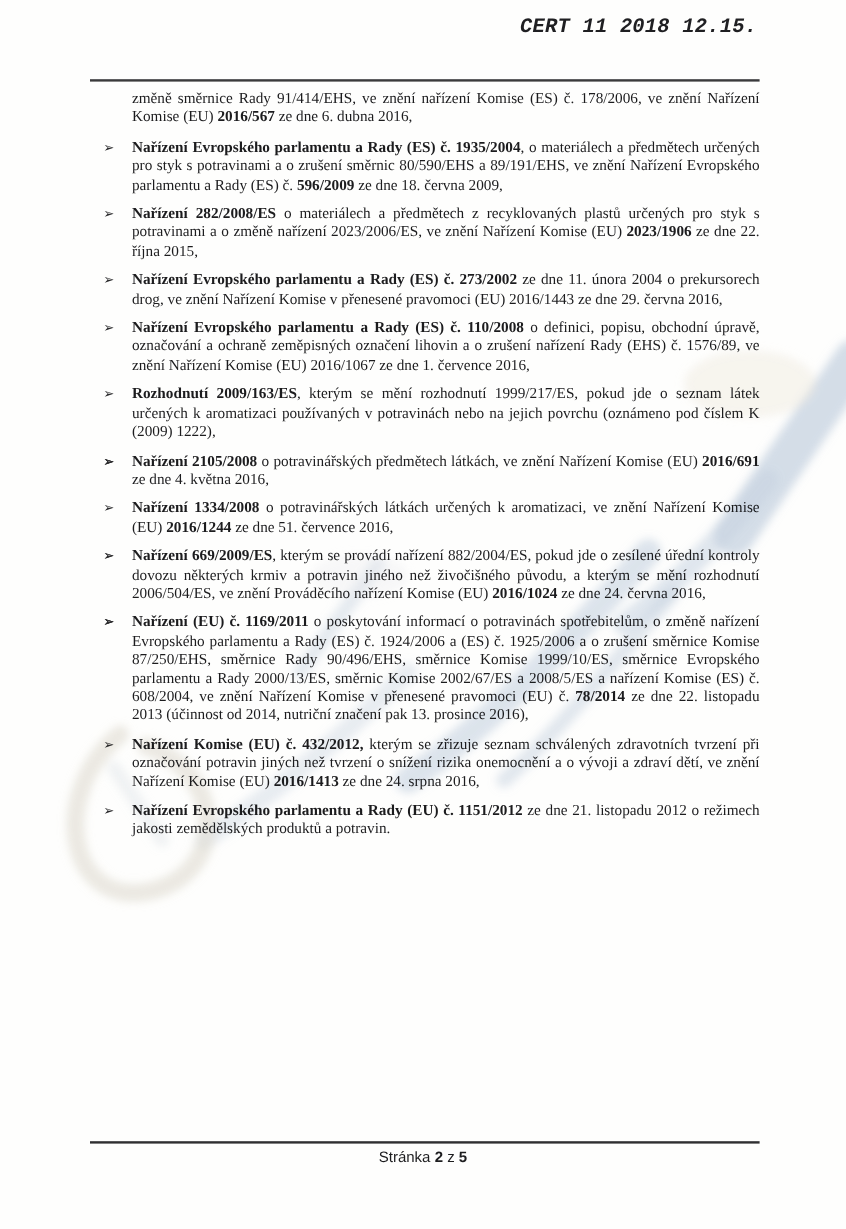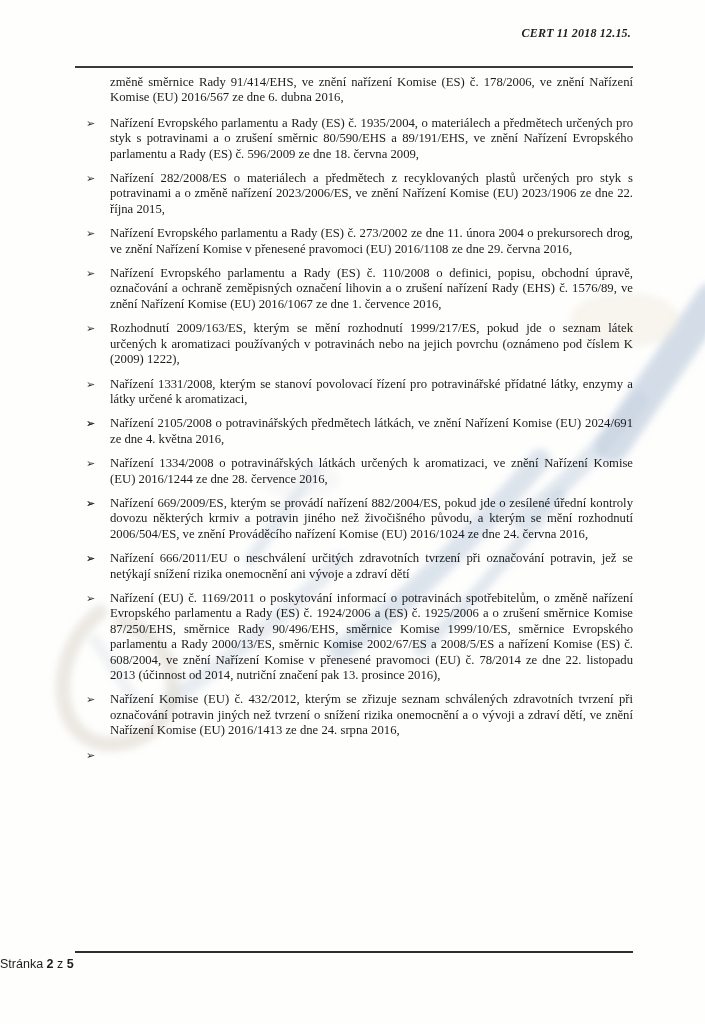--- a/index.html
+++ b/index.html
@@ -1,72 +1,72 @@
 <!DOCTYPE html>
 <html><head>
 <meta charset="utf-8">
 <style>
   html,body{margin:0;padding:0;background:#ffffff;}
   body{width:705px;height:1024px;position:relative;overflow:hidden;
        font-family:"Liberation Serif",serif;color:#1c1c1e;}
   .page{position:absolute;inset:0;background:#fefefd;}
 
-  .header-ref{position:absolute;top:26px;right:74px;z-index:2;
-    font-family:Liberation Serif, serif;font-style:italic;font-weight:600;
-    font-size:12px;color:#1f1f22;letter-spacing:.2px;}
+  .header-ref{position:absolute;top:14px;right:74px;z-index:2;
+    font-family:Liberation Mono, monospace;font-style:italic;font-weight:600;
+    font-size:17px;color:#1f1f22;letter-spacing:.2px;}
 
   .rule{position:absolute;left:75px;right:72px;height:2px;background:#3a3a3c;z-index:2;}
   .rule-top{top:66px;}
   .rule-bottom{top:951px;background:#2f2f31;}
 
   .content{position:absolute;left:75px;right:72px;top:75px;z-index:1;}
   .cont-para{margin:0 0 0 35px;text-align:justify;
     font-size:12.7px;line-height:15.4px;}
   .reg-list{margin-top:10px;}
   .reg-item{position:relative;padding-left:35px;margin-bottom:9px;
     text-align:justify;font-size:12.7px;line-height:15.4px;}
   .reg-item .marker{position:absolute;left:11px;top:0px;
     font-family:"DejaVu Sans",sans-serif;font-size:11px;color:#2a2a2c;}
-  .b{font-weight:normal;}
+  .b{font-weight:bold;}
 
-  .footer{position:absolute;top:957px;left:0;width:100%;text-align:left;z-index:2;
+  .footer{position:absolute;top:957px;left:0;width:100%;text-align:center;z-index:2;
     font-family:"Liberation Sans",sans-serif;font-size:12.5px;color:#1d1d1f;}
   .footer .b{font-weight:bold;}
 
   .watermark{position:absolute;inset:0;z-index:3;pointer-events:none;
     mix-blend-mode:multiply;opacity:.75;}
 </style>
 </head>
 <body>
 
 <div class="page">
 
   <span class="header-ref">CERT 11 2018 12.15.</span>
 
   <div class="rule rule-top"></div>
 
   <div class="content">
     <p class="cont-para"><span class="txt"><span>změně směrnice Rady 91/414/EHS, ve znění nařízení Komise (ES) č. 178/2006, ve znění Nařízení Komise (EU) </span><span class="b">2016/567</span><span> ze dne 6. dubna 2016,</span></span></p>
     <div class="reg-list">
         <div class="reg-item"><span class="marker">➢</span><span><span class="b">Nařízení Evropského parlamentu a Rady (ES) č. 1935/2004</span><span>, o materiálech a předmětech určených pro styk s potravinami a o zrušení směrnic 80/590/EHS a 89/191/EHS, ve znění Nařízení Evropského parlamentu a Rady (ES) č. </span><span class="b">596/2009</span><span> ze dne 18. června 2009,</span></span></div>
         <div class="reg-item"><span class="marker">➢</span><span><span class="b">Nařízení 282/2008/ES</span><span> o materiálech a předmětech z recyklovaných plastů určených pro styk s potravinami a o změně nařízení 2023/2006/ES, ve znění Nařízení Komise (EU) </span><span class="b">2023/1906</span><span> ze dne 22. října 2015,</span></span></div>
-        <div class="reg-item"><span class="marker">➢</span><span><span class="b">Nařízení Evropského parlamentu a Rady (ES) č. 273/2002</span><span> ze dne 11. února 2004 o prekursorech drog, ve znění Nařízení Komise v přenesené pravomoci (EU) 2016/1108 ze dne 29. června 2016,</span></span></div>
+        <div class="reg-item"><span class="marker">➢</span><span><span class="b">Nařízení Evropského parlamentu a Rady (ES) č. 273/2002</span><span> ze dne 11. února 2004 o prekursorech drog, ve znění Nařízení Komise v přenesené pravomoci (EU) 2016/1443 ze dne 29. června 2016,</span></span></div>
         <div class="reg-item"><span class="marker">➢</span><span><span class="b">Nařízení Evropského parlamentu a Rady (ES) č. 110/2008</span><span> o definici, popisu, obchodní úpravě, označování a ochraně zeměpisných označení lihovin a o zrušení nařízení Rady (EHS) č. 1576/89, ve znění Nařízení Komise (EU) 2016/1067 ze dne 1. července 2016,</span></span></div>
         <div class="reg-item"><span class="marker">➢</span><span><span class="b">Rozhodnutí 2009/163/ES</span><span>, kterým se mění rozhodnutí 1999/217/ES, pokud jde o seznam látek určených k aromatizaci používaných v potravinách nebo na jejich povrchu (oznámeno pod číslem K (2009) 1222),</span></span></div>
-        <div class="reg-item"><span class="marker">➢</span><span><span class="b">Nařízení 1331/2008,</span><span> kterým se stanoví povolovací řízení pro potravinářské přídatné látky, enzymy a látky určené k aromatizaci,</span></span></div>
         <div class="reg-item"><span class="marker">➢</span></div>
-        <div class="reg-item"><span class="marker">➢</span><span><span class="b">Nařízení 2105/2008</span><span> o potravinářských předmětech látkách, ve znění Nařízení Komise (EU) </span><span class="b">2024/691</span><span> ze dne 4. května 2016,</span></span></div>
-        <div class="reg-item"><span class="marker">➢</span><span><span class="b">Nařízení 1334/2008</span><span> o potravinářských látkách určených k aromatizaci, ve znění Nařízení Komise (EU) </span><span class="b">2016/1244</span><span> ze dne 28. července 2016,</span></span></div>
+        <div class="reg-item"><span class="marker">➢</span></div>
+        <div class="reg-item"><span class="marker">➢</span><span><span class="b">Nařízení 2105/2008</span><span> o potravinářských předmětech látkách, ve znění Nařízení Komise (EU) </span><span class="b">2016/691</span><span> ze dne 4. května 2016,</span></span></div>
+        <div class="reg-item"><span class="marker">➢</span><span><span class="b">Nařízení 1334/2008</span><span> o potravinářských látkách určených k aromatizaci, ve znění Nařízení Komise (EU) </span><span class="b">2016/1244</span><span> ze dne 51. července 2016,</span></span></div>
         <div class="reg-item"><span class="marker">➢</span></div>
         <div class="reg-item"><span class="marker">➢</span><span><span class="b">Nařízení 669/2009/ES</span><span>, kterým se provádí nařízení  882/2004/ES, pokud jde o zesílené úřední kontroly dovozu některých krmiv a potravin jiného než živočišného původu, a kterým se mění rozhodnutí 2006/504/ES, ve znění Prováděcího nařízení Komise (EU) </span><span class="b">2016/1024</span><span> ze dne 24. června 2016,</span></span></div>
         <div class="reg-item"><span class="marker">➢</span></div>
-        <div class="reg-item"><span class="marker">➢</span><span><span class="b">Nařízení 666/2011/EU</span><span> o neschválení určitých zdravotních tvrzení při označování potravin, jež se netýkají snížení rizika onemocnění ani vývoje a zdraví dětí</span></span></div>
+        <div class="reg-item"><span class="marker">➢</span></div>
         <div class="reg-item"><span class="marker">➢</span><span><span class="b">Nařízení (EU) č. 1169/2011</span><span>  o poskytování informací o potravinách spotřebitelům, o změně nařízení Evropského parlamentu a Rady (ES) č. 1924/2006 a (ES) č. 1925/2006 a o zrušení směrnice Komise 87/250/EHS, směrnice Rady 90/496/EHS, směrnice Komise 1999/10/ES, směrnice Evropského parlamentu a Rady 2000/13/ES, směrnic Komise 2002/67/ES a 2008/5/ES a nařízení Komise (ES) č. 608/2004, ve znění Nařízení Komise v přenesené pravomoci (EU) č. </span><span class="b">78/2014</span><span> ze dne 22. listopadu 2013 (účinnost od 2014, nutriční značení pak 13. prosince 2016),</span></span></div>
         <div class="reg-item"><span class="marker">➢</span><span><span class="b">Nařízení Komise (EU) č. 432/2012,</span><span> kterým se zřizuje seznam schválených zdravotních tvrzení při označování potravin jiných než tvrzení o snížení rizika onemocnění a o vývoji a zdraví dětí, ve znění Nařízení Komise (EU) </span><span class="b">2016/1413</span><span> ze dne 24. srpna 2016,</span></span></div>
-        <div class="reg-item"><span class="marker">➢</span></div>
+        <div class="reg-item"><span class="marker">➢</span><span><span class="b">Nařízení Evropského parlamentu a Rady (EU) č. 1151/2012</span><span> ze dne 21. listopadu 2012 o režimech jakosti zemědělských produktů a potravin.</span></span></div>
       </div>
   </div>
 
   <svg class="watermark" width="705" height="1024" viewBox="0 0 705 1024" xmlns="http://www.w3.org/2000/svg">
     <defs>
         <filter id="soft" x="-20%" y="-20%" width="140%" height="140%">
       <feGaussianBlur stdDeviation="3.5"></feGaussianBlur>
         </filter>
       </defs>
     <g fill="none" stroke-linecap="round" filter="url(#soft)">

